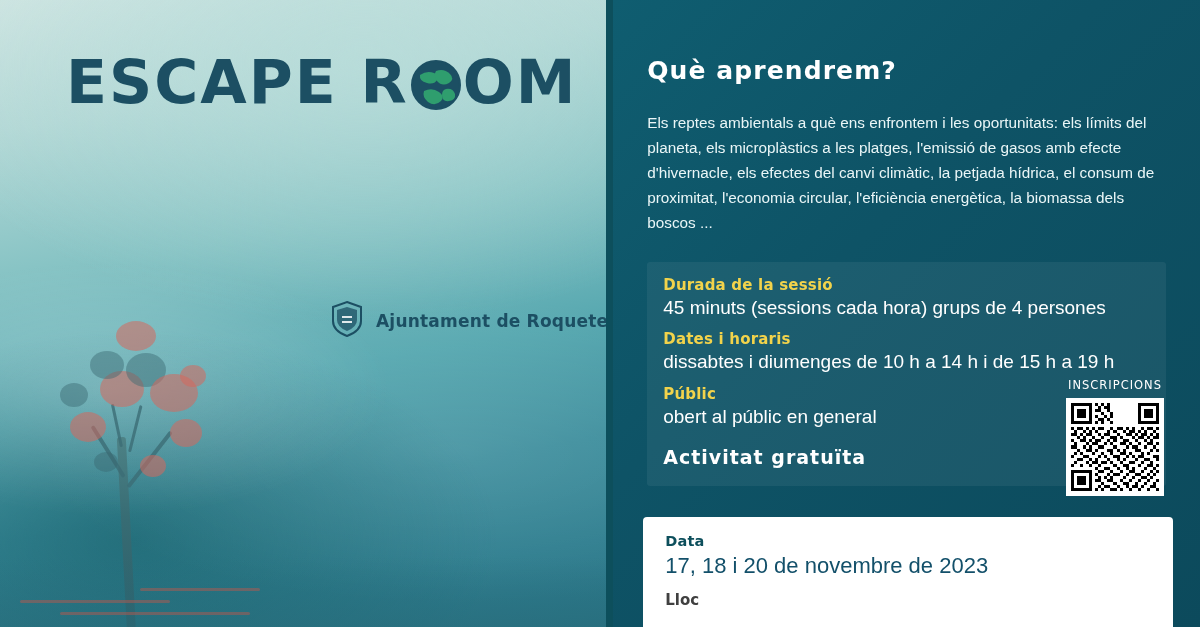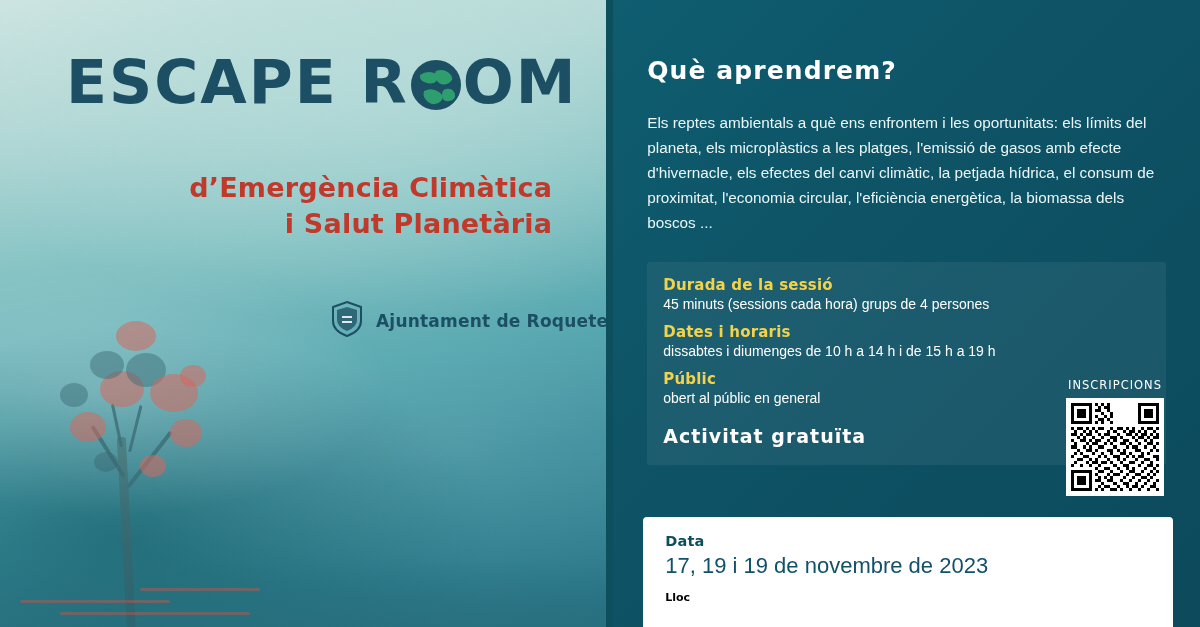--- a/index.html
+++ b/index.html
@@ -130,21 +130,21 @@
   }
   .det-label {
     color: #f2d34b;
     font-family: "DejaVu Sans", sans-serif;
     font-weight: 700;
     font-size: 15px;
     letter-spacing: .2px;
     margin-top: 9px;
   }
   .det-label:first-child { margin-top: 0; }
-  .det-value { font-size: 14px; line-height: 1.45; color: #ffffff; }
+  .det-value { font-size: 19px; line-height: 1.45; color: #ffffff; }
   .gratuita {
     margin-top: 16px;
     font-family: "DejaVu Sans", sans-serif;
     font-weight: 700;
     font-size: 19px;
     letter-spacing: 1px;
     color: #ffffff;
   }
 
   .qr-block { position: absolute; right: 30px; top: 378px; width: 110px; text-align: center; }
@@ -166,21 +166,21 @@
     color: #0c4a5c;
   }
   .wc-label {
     font-family: "DejaVu Sans", sans-serif; font-weight: 700;
     font-size: 14.5px; color: #0d4f5c; letter-spacing: .2px;
   }
   .wc-value {
     font-size: 22px; color: #13506a; margin-top: 4px; margin-bottom: 12px;
     font-family: "Liberation Sans", sans-serif;
   }
-  .wc-label2 { font-family: "DejaVu Sans", sans-serif; font-weight: 700; font-size: 11px; color: #000000; }
+  .wc-label2 { font-family: "DejaVu Sans", sans-serif; font-weight: 700; font-size: 15px; color: #404040; }
 </style>
 </head>
 <body>
 
 <div id="poster">
 
   <div class="left">
     <div class="mist"></div>
 
     <div class="tree">
@@ -219,24 +219,20 @@
             <path d="M26 12 q8 -3 14 3 q5 5 -1 9 q-7 4 -12 -2 q-4 -5 -1 -10z" fill="#2f9e6e"></path>
             <path d="M14 32 q8 -4 15 1 q6 4 2 9 q-6 6 -13 1 q-6 -5 -4 -11z" fill="#2f9e6e"></path>
             <path d="M36 30 q7 -1 9 5 q1 6 -6 7 q-7 1 -7 -6 q0 -5 4 -6z" fill="#2f9e6e"></path>
             <circle cx="26" cy="26" r="24" fill="none" stroke="#1c4f63" stroke-width="2"></circle>
           </svg>
         </span>
         <span>OM</span>
       </div>
     </div>
 
-    <div class="subhead">
-      <div>d’Emergència Climàtica</div>
-      <div>i Salut Planetària</div>
-    </div>
 
     <div class="logos">
 
       <div class="logo-row">
         <span class="mark">
           <svg width="34" height="38" viewBox="0 0 34 38" aria-hidden="true">
             <path d="M17 2 L31 7 v14 q0 10 -14 15 Q3 31 3 21 V7z" fill="none" stroke="#1c4f63" stroke-width="2"></path>
             <path d="M17 7 L27 10 v10 q0 7 -10 11 Q7 27 7 20 V10z" fill="#1c4f63" opacity=".75"></path>
             <path d="M12 16 h10 v2 h-10z M12 21 h10 v2 h-10z" fill="#ffffff" opacity=".85"></path>
           </svg>
@@ -480,17 +476,17 @@
               <rect x="22" y="28" width="1" height="1"></rect>
             <rect x="25" y="28" width="1" height="1"></rect>
               <rect x="28" y="28" width="1" height="1"></rect>
           </g>
         </svg>
       </div>
     </div>
 
     <div class="white-card">
       <div class="wc-label">Data</div>
-      <div class="wc-value">17, 19 i 19 de novembre de 2023</div>
+      <div class="wc-value">17, 18 i 20 de novembre de 2023</div>
       <div class="wc-label2">Lloc</div>
     </div>
   </div>
 </div>
 
 </body></html>

